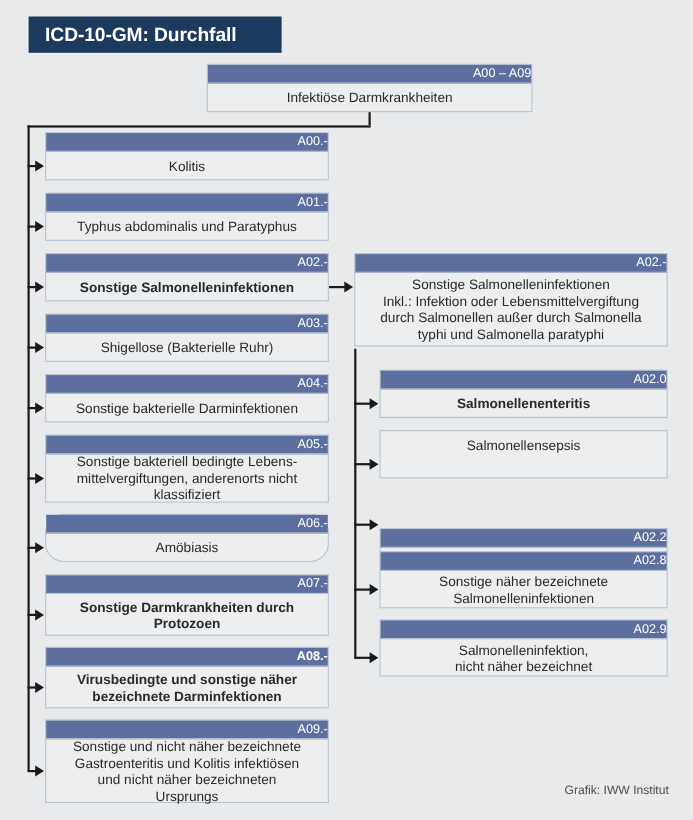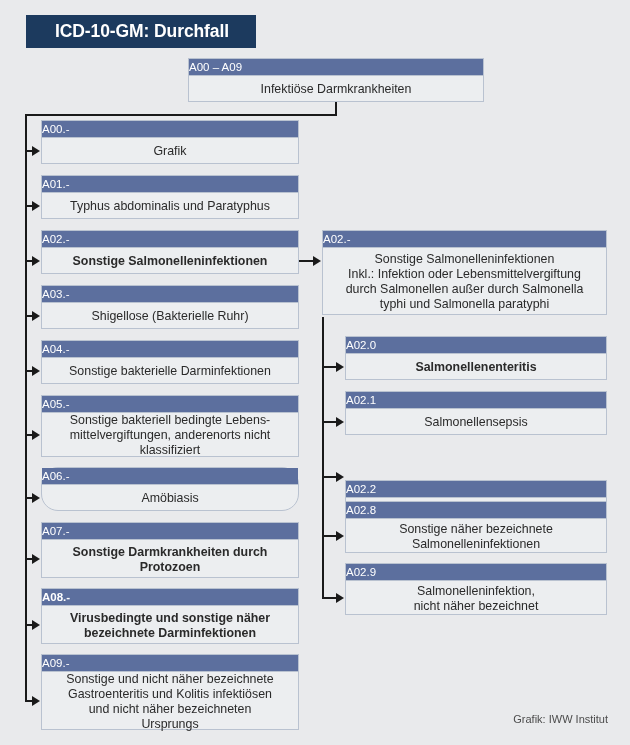--- a/index.html
+++ b/index.html
@@ -27,38 +27,38 @@
     top: 15px;
     width: 230px;
     height: 33px;
     background: #1c3a5e;
     color: #ffffff;
     font-size: 17.5px;
     font-weight: bold;
     letter-spacing: -0.1px;
     display: flex;
     align-items: center;
-    padding-left: 29px;
+    padding-left: 15px;
     box-sizing: border-box;
   }
 
   
   .node {
     position: absolute;
     box-sizing: border-box;
     border: 1px solid #b9c2d0;
     background: #eceef0;
   }
   .node .hdr {
     background: #5c6f9e;
     color: #ffffff;
     font-size: 11.5px;
     line-height: 16px;
     height: 16px;
-    text-align: left;
+    text-align: right;
     border-bottom: 1px solid #b9c2d0;
     white-space: nowrap;
     overflow: hidden;
   }
   .node .body {
     color: #2a2a2a;
     font-size: 12.4px;
     line-height: 15px;
     text-align: center;
     display: flex;
@@ -156,21 +156,21 @@
       <div class="hline" style="left: 322px; top: 535px; width: 15px;"></div>
       <div class="arrow" style="left: 336px; top: 531px;"></div>
       <div class="hline" style="left: 322px; top: 597px; width: 15px;"></div>
       <div class="arrow" style="left: 336px; top: 593px;"></div>
     </div>
 
   <div id="left-column">
       <div class="node" style="left: 41px; top: 120px; width: 258px; height: 44px;">
         <div class="hdr">A00.-</div>
         <div class="body" style="height: 27px;">
-          <span class="inner">Grafik</span>
+          <span class="inner">Kolitis</span>
         </div>
       </div>
       <div class="node" style="left: 41px; top: 175px; width: 258px; height: 44px;">
         <div class="hdr">A01.-</div>
         <div class="body" style="height: 27px;">
           <span class="inner">Typhus abdominalis und Paratyphus</span>
         </div>
       </div>
       <div class="node" style="left: 41px; top: 230px; width: 258px; height: 44px;">
         <div class="hdr">A02.-</div>
@@ -240,21 +240,20 @@
   </div>
 
   <div id="right-column">
       <div class="node" style="left: 345px; top: 336px; width: 262px; height: 44px;">
         <div class="hdr">A02.0</div>
         <div class="body bold" style="height: 27px;">
           <span class="inner">Salmonellenenteritis</span>
         </div>
       </div>
       <div class="node" style="left: 345px; top: 391px; width: 262px; height: 44px;">
-        <div class="hdr">A02.1</div>
         <div class="body" style="height: 27px;">
           <span class="inner">Salmonellensepsis</span>
         </div>
       </div>
       <div class="node" style="left: 345px; top: 468px; width: 262px; height: 44px; margin-top: 12px;">
         <div class="hdr">A02.2</div>
         <div class="body" style="height: 27px;">
           <span class="inner">Lokalisierte Salmonelleninfektionen</span>
         </div>
       </div>

